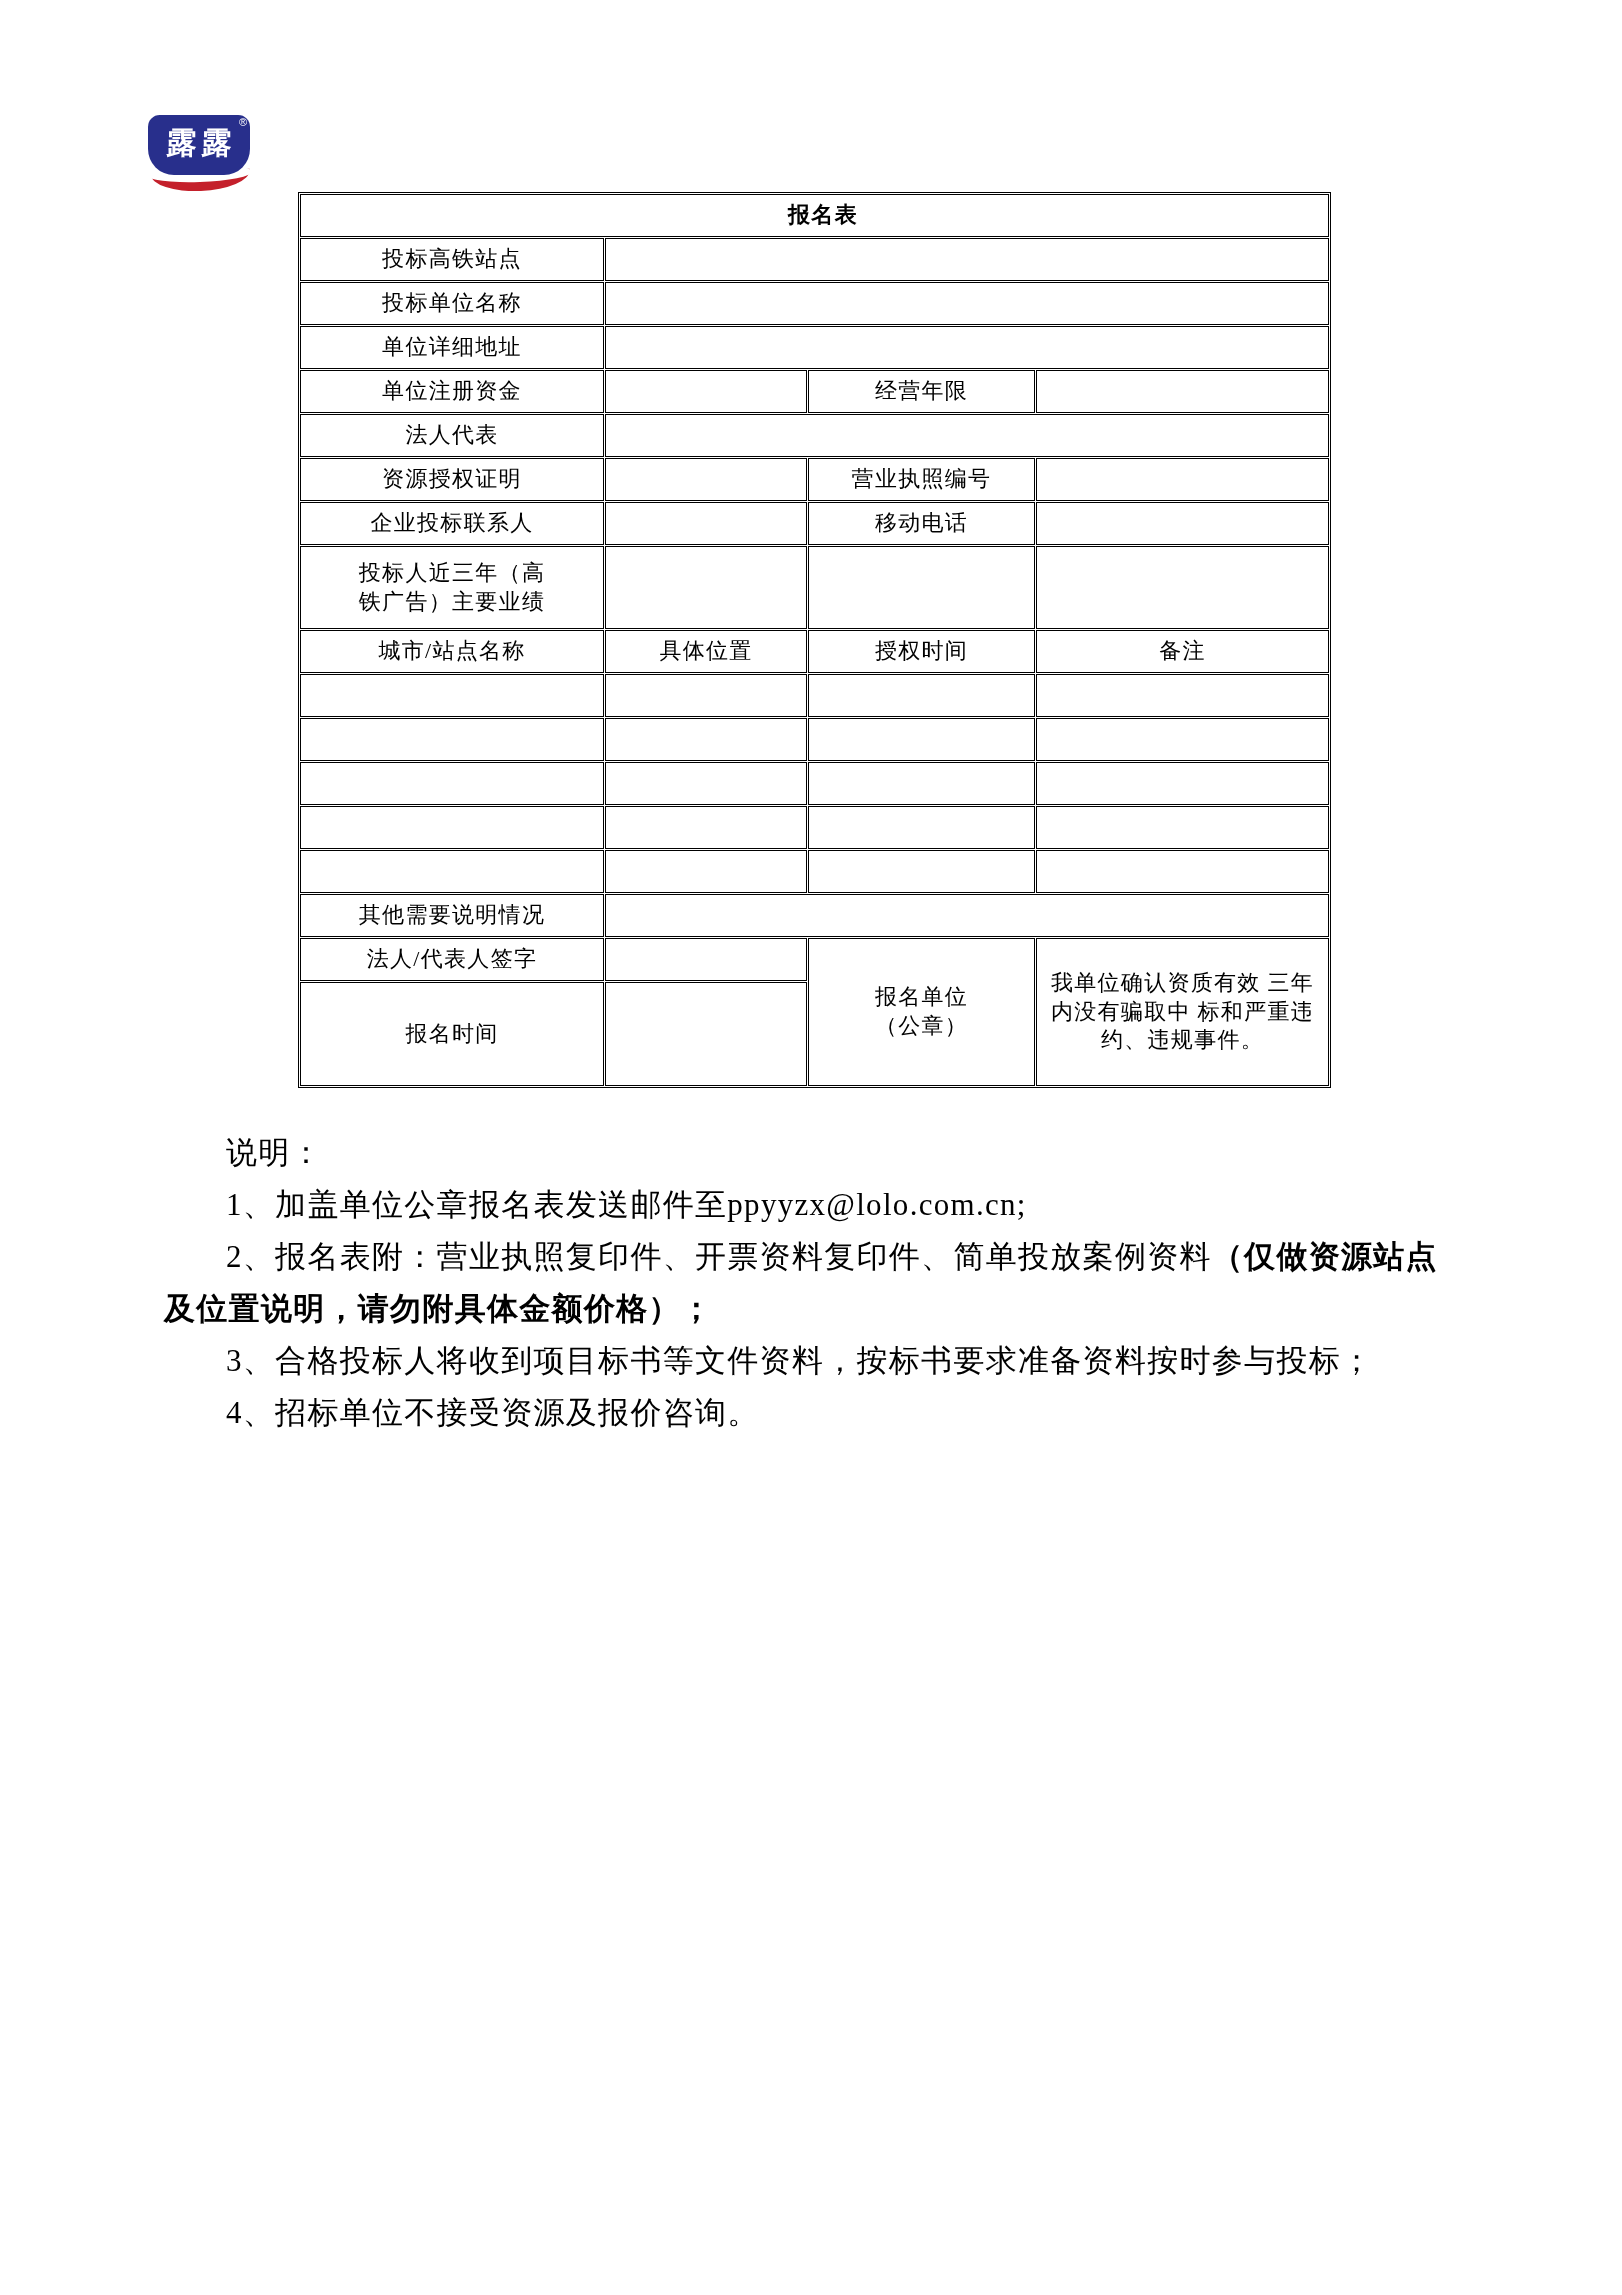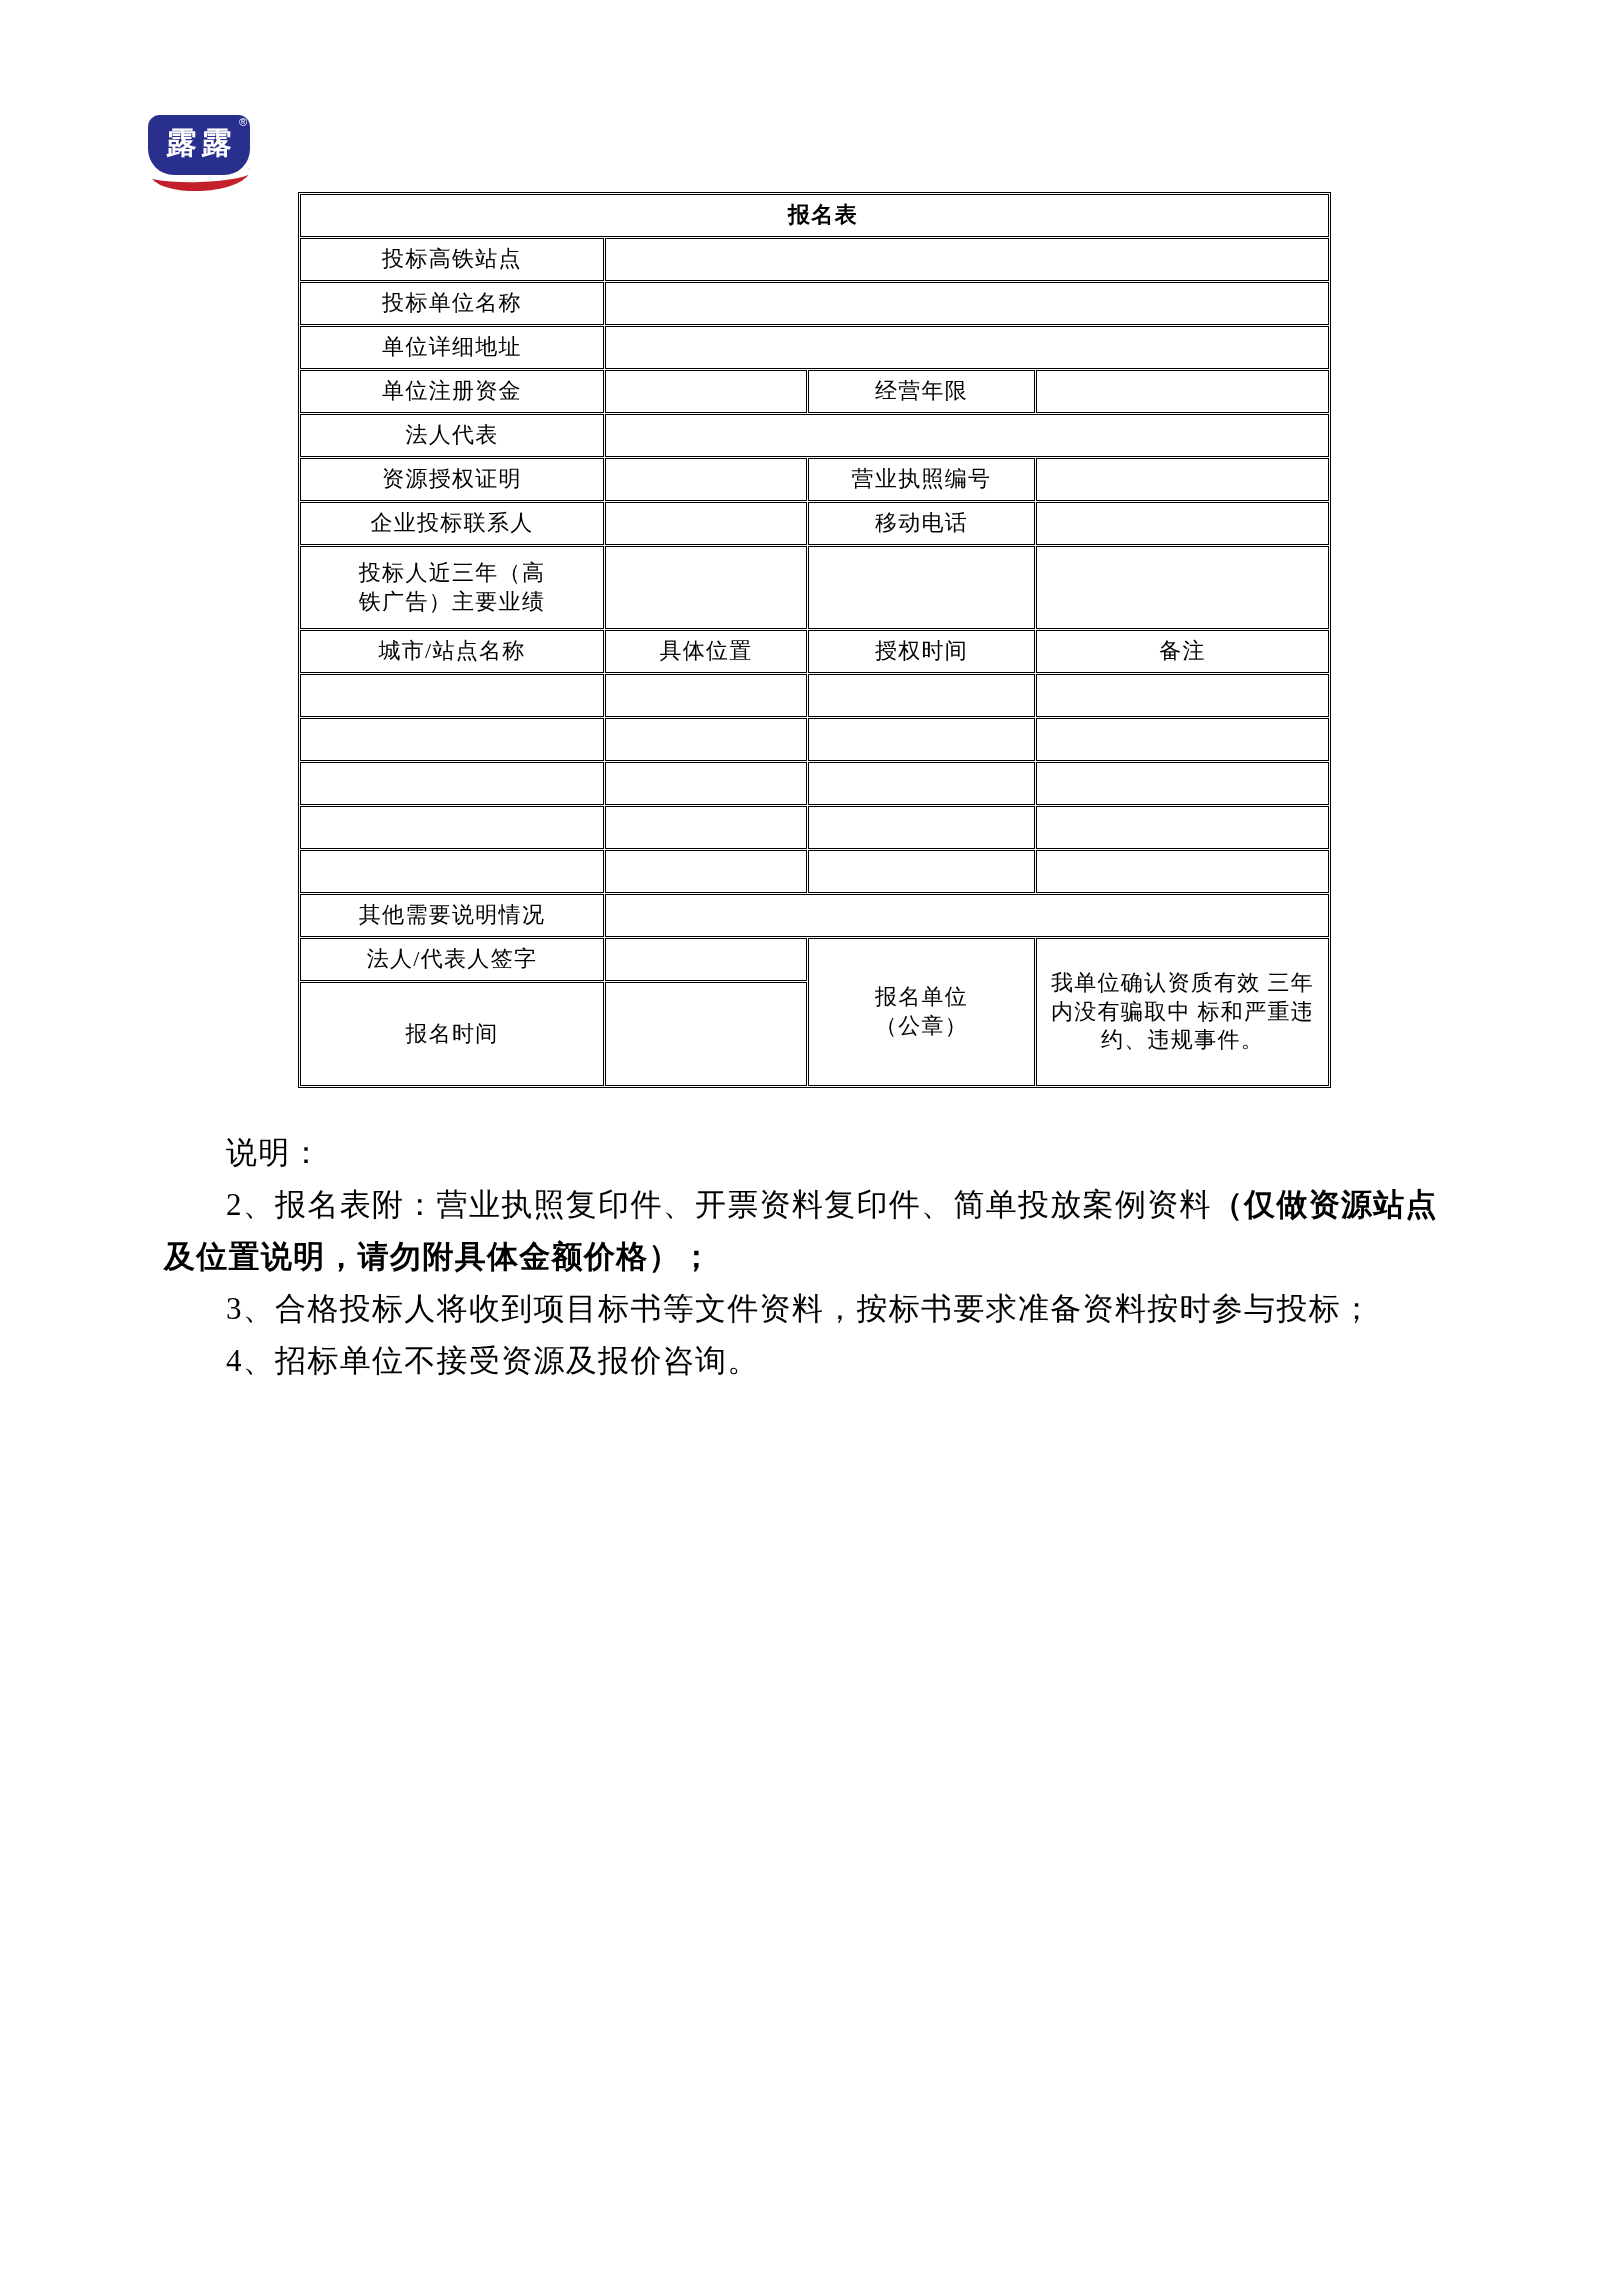--- a/index.html
+++ b/index.html
@@ -185,17 +185,18 @@
     </tr>
     <tr class="row-date" data-name="row-registration-date">
       <td data-name="label-registration-date">报名时间</td>
       <td data-name="input-cell-registration-date"></td>
     </tr>
   </tbody>
 </table>
 
 <div class="notes" data-name="notes-section">
   <p data-name="notes-heading">说明：</p>
+  <p data-name="note-item-1">1、加盖单位公章报名表发送邮件至ppyyzx@lolo.com.cn;</p>
   <p data-name="note-item-2"><span data-name="note-item-2-regular">2、报名表附：营业执照复印件、开票资料复印件、简单投放案例资料</span><span class="bold" data-name="note-item-2-bold">（仅做资源站点及位置说明，请勿附具体金额价格）；</span></p>
   <p data-name="note-item-3">3、合格投标人将收到项目标书等文件资料，按标书要求准备资料按时参与投标；</p>
   <p data-name="note-item-4">4、招标单位不接受资源及报价咨询。</p>
 </div>
 
 
 </body></html>

